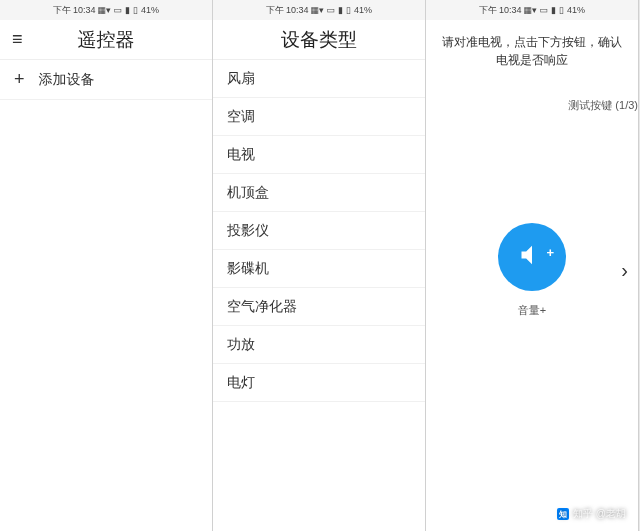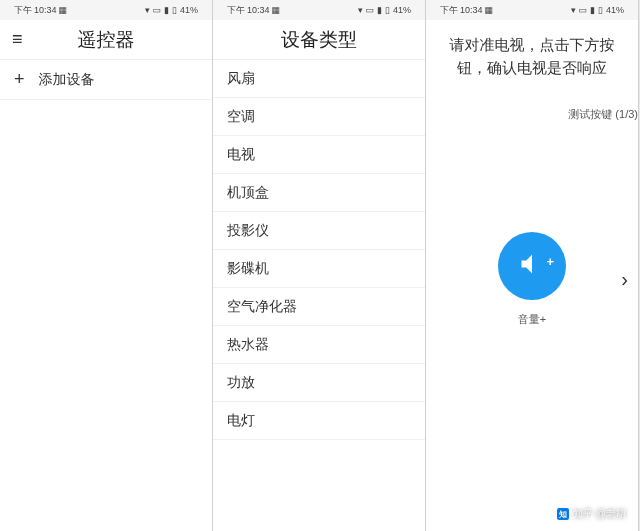--- a/index.html
+++ b/index.html
@@ -19,21 +19,21 @@
       display: flex;
       flex-direction: column;
       overflow: hidden;
     }
     .phone:last-child { border-right: none; }
     .statusbar {
       height: 20px;
       background: #f5f5f5;
       display: flex;
       align-items: center;
-      justify-content: space-between;
+      justify-content: center;
       padding: 0 14px;
       font-size: 9px;
       color: #444;
     }
     .statusbar .left { display: flex; align-items: center; gap: 2px; }
     .statusbar .right { display: flex; align-items: center; gap: 3px; }
     .sb-icon { font-size: 9px; line-height: 1; }
     .titlebar {
       height: 40px;
       display: flex;
@@ -67,23 +67,24 @@
       cursor: pointer;
     }
     .row .plus {
       font-size: 18px;
       margin-right: 14px;
       color: #333;
     }
     .instructions {
       padding: 14px 16px 6px;
       text-align: center;
-      font-size: 15px;
+      font-size: 12px;
       color: #333;
       line-height: 1.5;
+      font-family: Liberation Mono, monospace;
     }
     .subtext {
       text-align: right;
       font-size: 11px;
       color: #555;
       margin-top: 22px;
     }
     .test-area {
       margin-top: 110px;
       display: flex;
@@ -211,23 +212,20 @@
         <span>机顶盒</span>
       </div>
     <div class="row">
         <span>投影仪</span>
       </div>
     <div class="row">
         <span>影碟机</span>
       </div>
     <div class="row">
         <span>空气净化器</span>
-      </div>
-    <div class="row">
-        <span>热水器</span>
       </div>
     <div class="row">
         <span>功放</span>
       </div>
     <div class="row">
         <span>电灯</span>
       </div>
   </div>
 </div>
 

